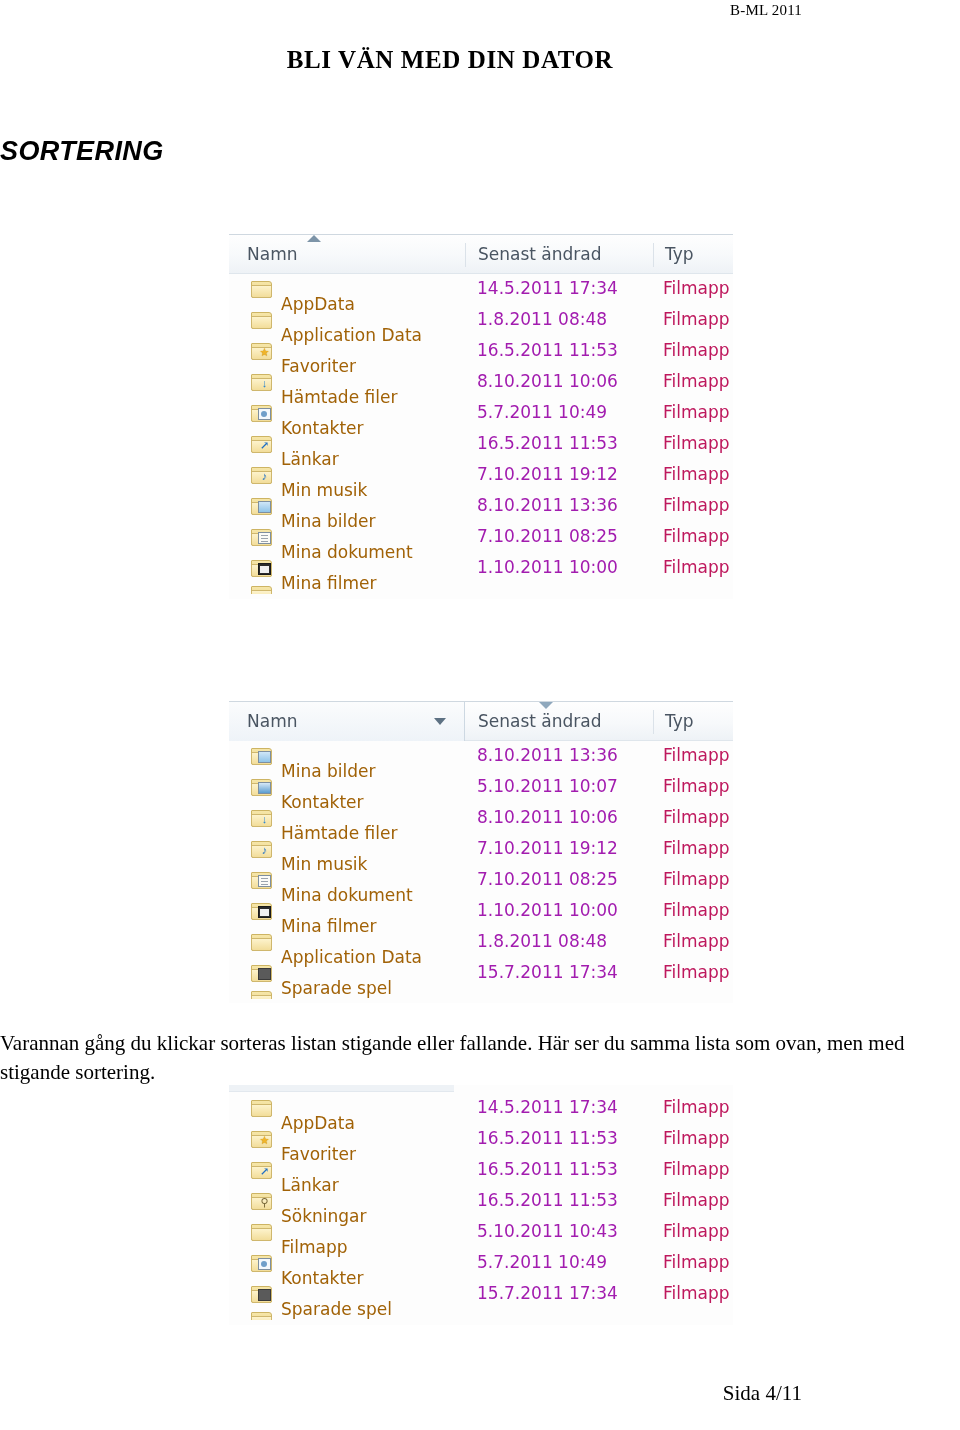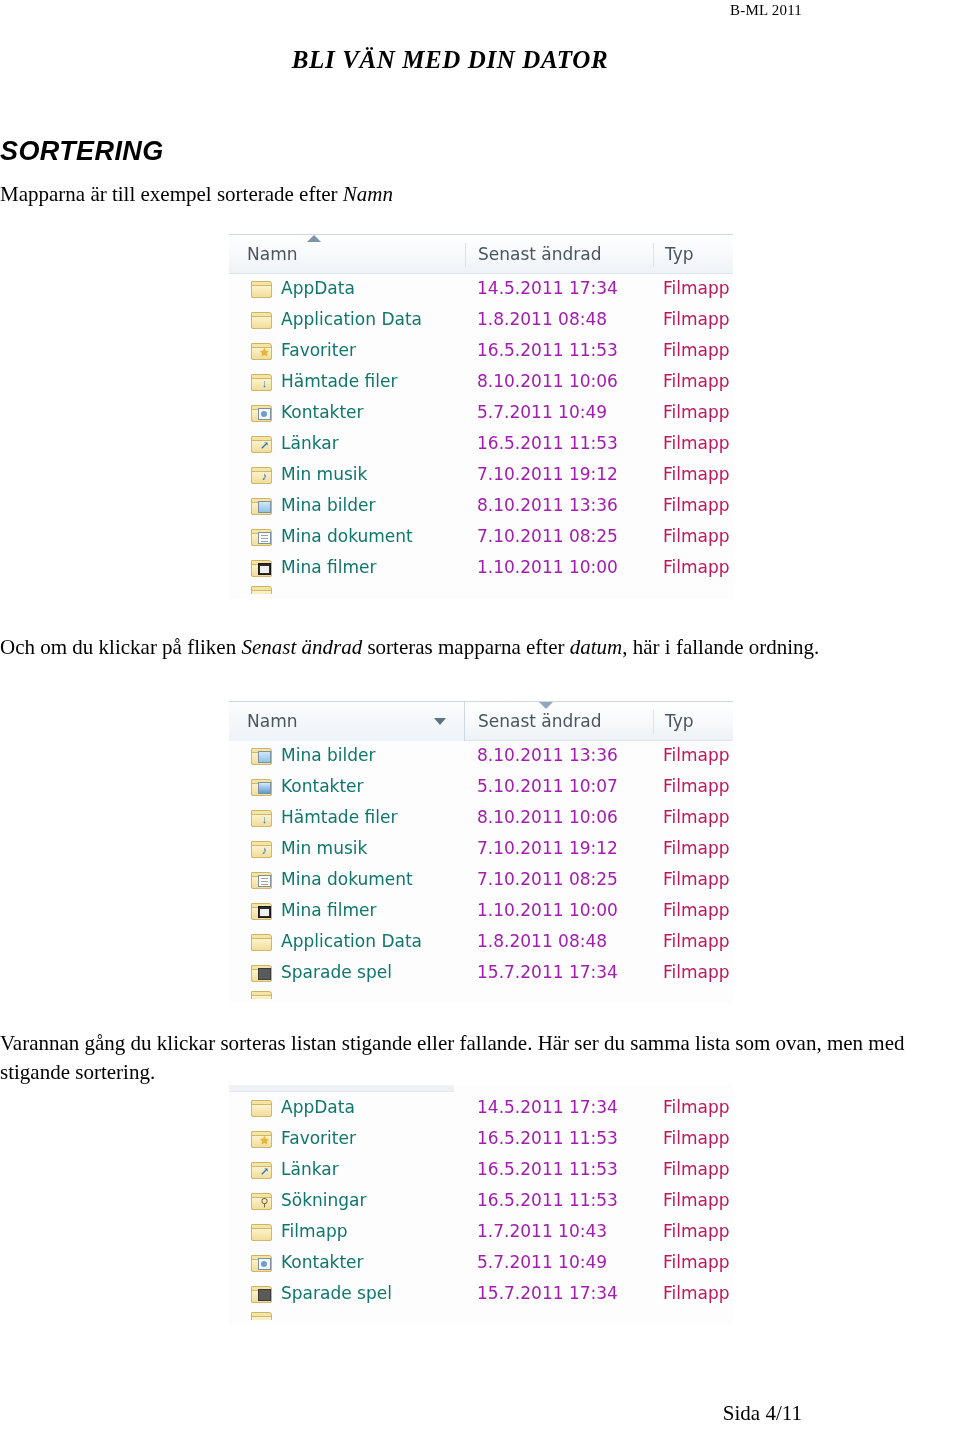--- a/index.html
+++ b/index.html
@@ -26,21 +26,20 @@
   }
 
   
   .doc-title {
     position: absolute;
     top: 46px; left: 0; width: 900px;
     text-align: center;
     font-size: 25px;
     font-weight: bold;
     letter-spacing: .6px;
-    font-style: italic;
   }
 
   
   .sec-heading {
     position: absolute;
     top: 136px; left: 0;
     font-family: "Liberation Sans", "DejaVu Sans", sans-serif;
     font-weight: bold;
     font-style: italic;
     font-size: 27px;
@@ -139,21 +138,21 @@
     height: 31px;
     white-space: nowrap;
   }
   .row .cell {
     position: absolute;
     top: 4px;
     font-family: "DejaVu Sans", "Liberation Sans", sans-serif;
     font-size: 17px;
     white-space: nowrap;
   }
-  .cell.c-name { left: 52px; color: #0f766e; }
+  .cell.c-name { left: 52px; color: #a16207; margin-top: 16px; }
   .cell.c-mod  { left: 248px; color: #a21caf; }
   .cell.c-type { left: 434px; color: #be185d; }
 
   
   .ficon {
     position: absolute;
     left: 22px; top: 7px;
     width: 21px; height: 17px;
   }
   .ficon .back {
@@ -231,37 +230,36 @@
     position: absolute;
     left: 0; top: 0;
     width: 225px; height: 7px;
     background: #eef2f6;
     border-bottom: 1px solid #e2e8ee;
   }
 
   
   .footer {
     position: absolute;
-    right: 14px; bottom: 4px;
+    right: 14px; bottom: 24px;
     font-size: 21px;
     white-space: nowrap;
   }
 </style>
 </head>
 <body>
 
 <div class="page">
 
   <div class="runhead">B-ML 2011</div>
 
   <div class="doc-title">BLI VÄN MED DIN DATOR</div>
 
   <div class="sec-heading">SORTERING</div>
 
-  <div class="para p1"><span>Mapparna är till exempel sorterade efter </span><i>Namn</i></div>
 
   <div class="explorer ex1">
     <div class="ex-headbar">
       <div class="sort-arrow asc sa-name"></div>
       <div class="vsep s1"></div>
       <div class="vsep s2"></div>
       <div class="hcell c-name">Namn</div>
       <div class="hcell c-mod">Senast ändrad</div>
       <div class="hcell c-type">Typ</div>
     </div>
@@ -366,21 +364,20 @@
         </div>
         <div class="row clipped">
           <span class="ficon">
             <span class="back"></span>
             <span class="front"></span>
           </span>
         </div>
       </div>
   </div>
 
-  <div class="para p2"><span>Och om du klickar på fliken </span><i>Senast ändrad</i><span> sorteras mapparna efter </span><i>datum</i><span>, här i fallande ordning.</span></div>
 
   <div class="explorer ex2">
     <div class="ex-headbar">
       <div class="hdr-namebox"></div>
       <div class="hdr-chevron"></div>
       <div class="sort-arrow desc sa-mod"></div>
       <div class="vsep s2"></div>
       <div class="hcell c-name">Namn</div>
       <div class="hcell c-mod">Senast ändrad</div>
       <div class="hcell c-type">Typ</div>
@@ -517,21 +514,21 @@
           <span class="cell c-name">Sökningar</span>
           <span class="cell c-mod">16.5.2011 11:53</span>
           <span class="cell c-type">Filmapp</span>
         </div>
         <div class="row">
           <span class="ficon">
             <span class="back"></span>
             <span class="front"></span>
           </span>
           <span class="cell c-name">Filmapp</span>
-          <span class="cell c-mod">1.7.2011 10:43</span>
+          <span class="cell c-mod">5.10.2011 10:43</span>
           <span class="cell c-type">Filmapp</span>
         </div>
         <div class="row">
           <span class="ficon">
             <span class="back"></span>
             <span class="badge-box contact"></span>
             <span class="front"></span>
           </span>
           <span class="cell c-name">Kontakter</span>
           <span class="cell c-mod">5.7.2011 10:49</span>

